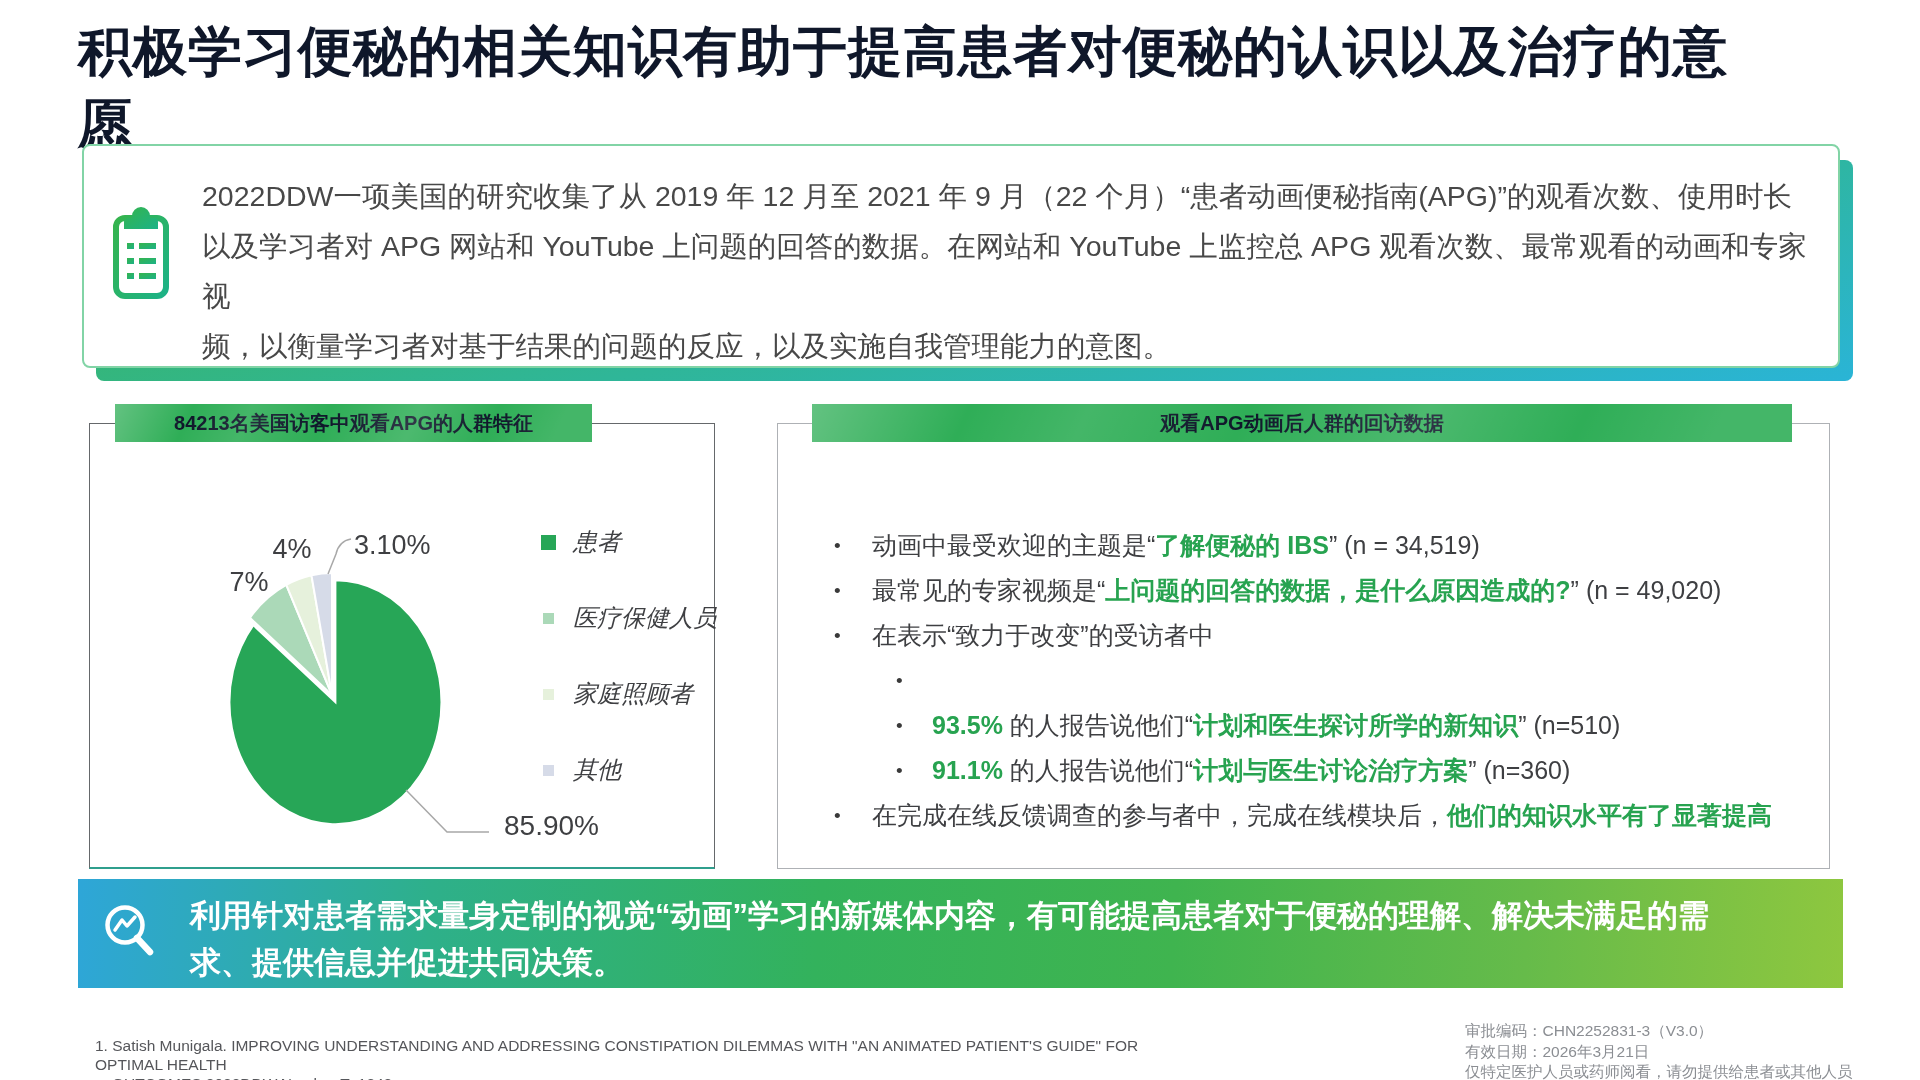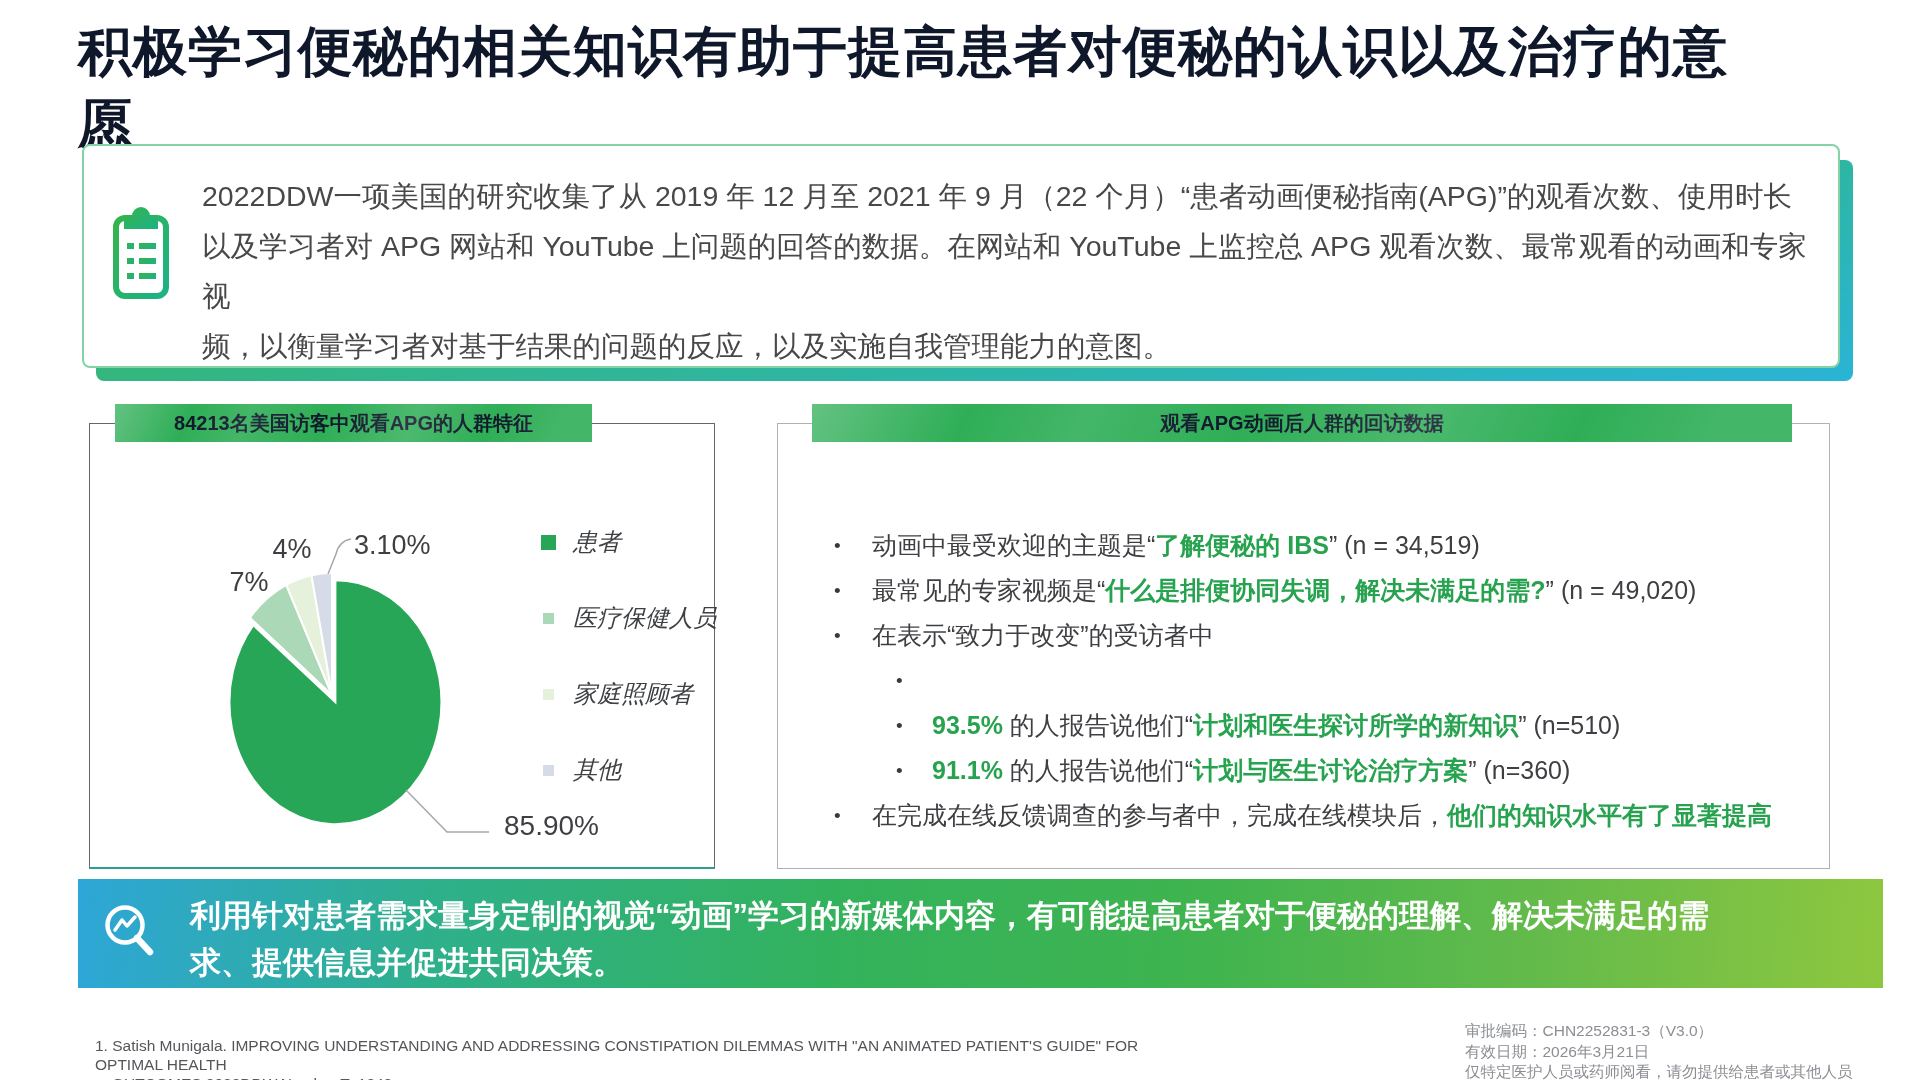--- a/index.html
+++ b/index.html
@@ -43,21 +43,21 @@
   
   .bullets{position:absolute;left:800px;top:531px;width:1020px;z-index:2;}
   .bullet{display:flex;align-items:flex-start;margin-bottom:16px;font-size:25px;line-height:29px;color:#3e3f42;}
   .bullet .dot{flex:none;box-sizing:border-box;font-size:19px;line-height:29px;color:#3a3a3a;}
   .bullet.lvl1 .dot{width:72px;padding-left:34px;}
   .bullet.lvl2 .dot{width:132px;padding-left:96px;}
   .bullet .txt{flex:1;}
   .seg.green{color:#27a350;font-weight:700;}
   
   .conclusion{position:absolute;left:78px;top:879px;width:1765px;height:109px;
-              background:linear-gradient(94deg,#2ea6d8 0%,#2eb08a 20%,#33b25c 42%,#3fb44f 62%,#66bb4a 82%,#8ec73f 100%);padding-left:40px;}
+              background:linear-gradient(94deg,#2ea6d8 0%,#2eb08a 20%,#33b25c 42%,#3fb44f 62%,#66bb4a 82%,#8ec73f 100%);}
   .conclusion-icon{position:absolute;left:20px;top:20px;width:66px;height:66px;}
   .conclusion-text{position:absolute;left:112px;top:13px;width:1590px;color:#ffffff;
                    font-size:31px;font-weight:700;line-height:47px;white-space:pre-line;}
   
   .reference{position:absolute;left:95px;top:1036px;width:1090px;font-size:15.5px;line-height:19px;color:#55565a;}
   .reference .ref-line2{padding-left:17px;}
   .approval{position:absolute;left:1465px;top:1021px;font-size:15.5px;line-height:20.5px;color:#8b8e93;}
 </style>
 </head>
 <body>
@@ -135,21 +135,21 @@
 
   <div class="panel-right"></div>
   <div class="banner banner-right">观看APG动画后人群的回访数据</div>
   <div class="bullets" id="bullets">
       <div class="bullet lvl1">
         <span class="dot">•</span>
         <span class="txt"><span class="seg">动画中最受欢迎的主题是“</span><span class="seg green">了解便秘的 IBS</span><span class="seg">” (n = 34,519)</span></span>
       </div>
       <div class="bullet lvl1">
         <span class="dot">•</span>
-        <span class="txt"><span class="seg">最常见的专家视频是“</span><span class="seg green">什么是排便协同失调，解决未满足的需?</span><span class="seg">”  (n = 49,020)</span></span>
+        <span class="txt"><span class="seg">最常见的专家视频是“</span><span class="seg green">上问题的回答的数据，是什么原因造成的?</span><span class="seg">”  (n = 49,020)</span></span>
       </div>
       <div class="bullet lvl1">
         <span class="dot">•</span>
         <span class="txt"><span class="seg">在表示“致力于改变”的受访者中</span></span>
       </div>
       <div class="bullet lvl2">
         <span class="dot">•</span>
       </div>
       <div class="bullet lvl2">
         <span class="dot">•</span>

